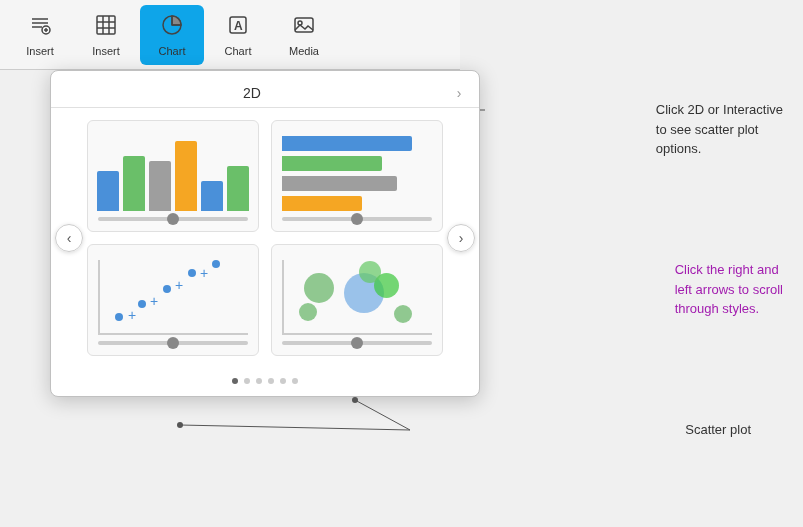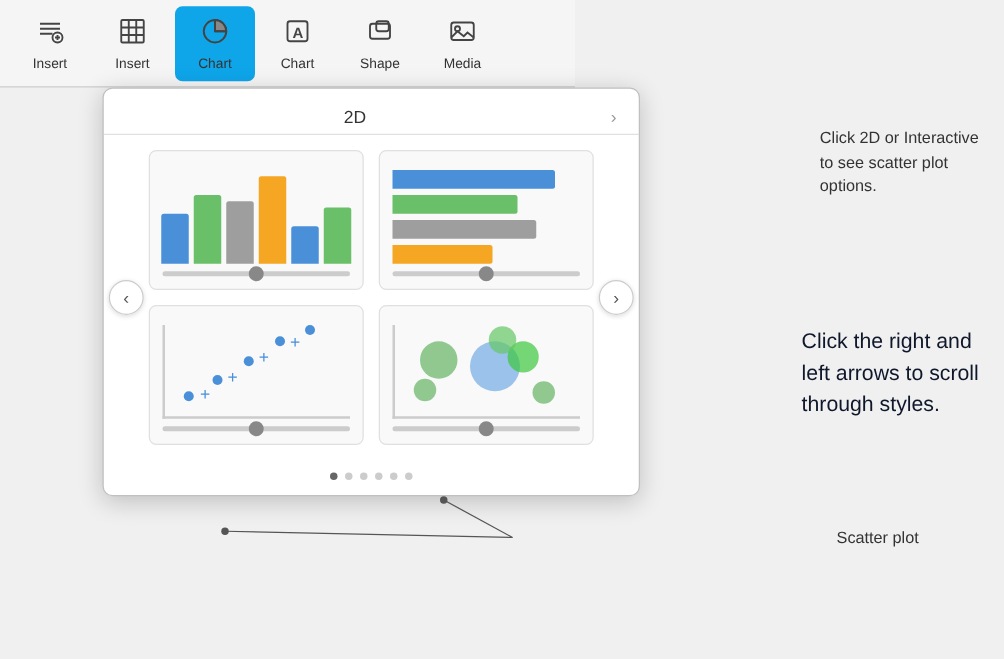--- a/index.html
+++ b/index.html
@@ -55,21 +55,20 @@
       position: absolute;
       top: 70px;
       left: 50px;
       width: 430px;
       background: #ffffff;
       border: 1px solid #c0c0c0;
       border-radius: 8px;
       box-shadow: 0 4px 20px rgba(0,0,0,0.2);
       padding-bottom: 12px;
       z-index: 10;
-      margin-left: 32px;
     }
 
     
     .tab-bar {
       display: flex;
       align-items: center;
       padding: 8px 8px 0 8px;
       gap: 2px;
       border-bottom: 1px solid #e0e0e0;
       margin-bottom: 0;
@@ -282,29 +281,20 @@
     <span class="toolbar-label">Chart</span>
   </div>
   <div class="toolbar-item">
     <div class="toolbar-icon">
       <svg width="24" height="24" viewBox="0 0 24 24" fill="none" stroke="#444" stroke-width="1.5">
         <rect x="4" y="4" width="16" height="16" rx="2"></rect>
         <text x="8" y="17" font-size="12" fill="#444" stroke="none" font-weight="bold">A</text>
       </svg>
     </div>
     <span class="toolbar-label">Chart</span>
-  </div>
-  <div class="toolbar-item">
-    <div class="toolbar-icon">
-      <svg width="24" height="24" viewBox="0 0 24 24" fill="none" stroke="#444" stroke-width="1.5">
-        <rect x="4" y="6" width="16" height="12" rx="2"></rect>
-        <rect x="9" y="4" width="10" height="8" rx="2" fill="none" stroke="#444"></rect>
-      </svg>
-    </div>
-    <span class="toolbar-label">Shape</span>
   </div>
   <div class="toolbar-item">
     <div class="toolbar-icon">
       <svg width="24" height="24" viewBox="0 0 24 24" fill="none" stroke="#444" stroke-width="1.5">
         <rect x="3" y="5" width="18" height="14" rx="2"></rect>
         <circle cx="8" cy="10" r="2"></circle>
         <path d="M3 17 L8 12 L13 16 L16 13 L21 17"></path>
       </svg>
     </div>
     <span class="toolbar-label">Media</span>
@@ -402,29 +392,29 @@
 <div style="position:absolute;top:100px;right:20px;max-width:240px;">
   <p style="font-size:13px;color:#333;line-height:1.5;">Click 2D or Interactive<br>to see scatter plot<br>options.</p>
 </div>
 
 <svg style="position:absolute;top:90px;left:430px;pointer-events:none;" width="60" height="40">
   <line x1="55" y1="20" x2="10" y2="20" stroke="#555" stroke-width="1"></line>
   <circle cx="5" cy="20" r="3" fill="#555"></circle>
 </svg>
 
 <div style="position:absolute;top:260px;right:20px;max-width:240px;">
-  <p style="font-size:17px;color:#0f172a;line-height:1.5;">Click the right and<br>left arrows to scroll<br>through styles.</p>
+  <p style="font-size:13px;color:#a21caf;line-height:1.5;">Click the right and<br>left arrows to scroll<br>through styles.</p>
 </div>
 
 <svg style="position:absolute;top:268px;left:425px;pointer-events:none;" width="50" height="20">
   <line x1="45" y1="10" x2="5" y2="10" stroke="#555" stroke-width="1"></line>
   <circle cx="2" cy="10" r="3" fill="#555"></circle>
 </svg>
 
-<div style="position:absolute;top:420px;right:68px;max-width:200px;">
+<div style="position:absolute;top:420px;right:52px;max-width:200px;">
   <p style="font-size:13px;color:#333;line-height:1.5;">Scatter plot</p>
 </div>
 
 <svg style="position:absolute;top:310px;left:60px;pointer-events:none;z-index:20;" width="450" height="130">
 
   <line x1="120" y1="115" x2="350" y2="120" stroke="#555" stroke-width="1"></line>
   <line x1="295" y1="90" x2="350" y2="120" stroke="#555" stroke-width="1"></line>
   <circle cx="120" cy="115" r="3" fill="#555"></circle>
   <circle cx="295" cy="90" r="3" fill="#555"></circle>
 </svg>

